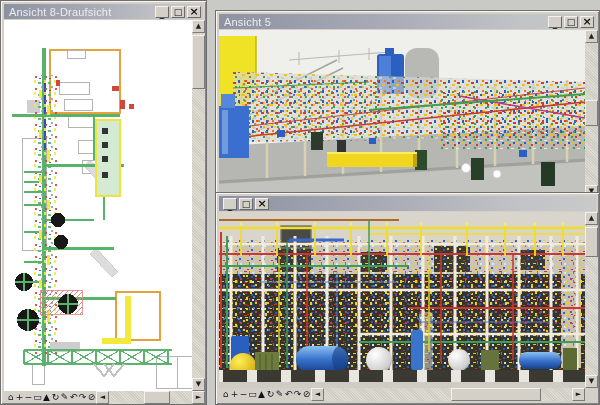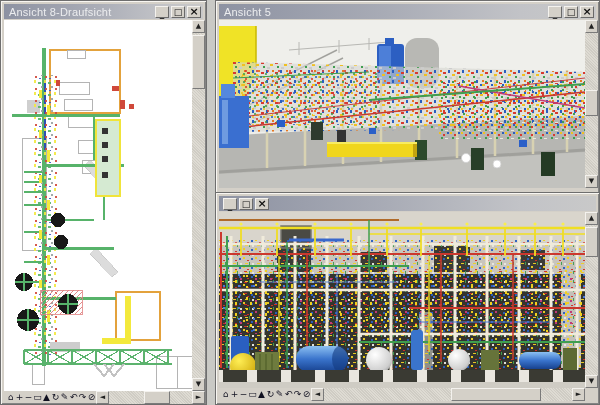--- a/index.html
+++ b/index.html
@@ -235,21 +235,21 @@
         <span class="vicon">⊘</span>
       </div>
       <div class="hscroll" style="position:absolute;left:92px;top:0;width:109px;">
         <div class="sbtn" style="left:0;">◄</div>
         <div class="sthumb" style="left:48px;width:26px;"></div>
         <div class="sbtn" style="right:0;">►</div>
       </div>
     </div>
   </div>
 
-  <div class="window" style="left:215px;top:0;width:385px;height:232px;">
+  <div class="window" style="left:215px;top:10px;width:385px;height:232px;">
     <div class="titlebar">
       <span class="title">Ansicht 5</span>
       <span class="winbtn wb-min">_</span>
       <span class="winbtn wb-max">□</span>
       <span class="winbtn wb-close">×</span>
     </div>
 
     <div class="content" style="left:3px;top:19px;width:366px;height:168px;background:#efefeb;">
       <svg width="366" height="168" viewBox="0 0 366 168">
         <defs>

